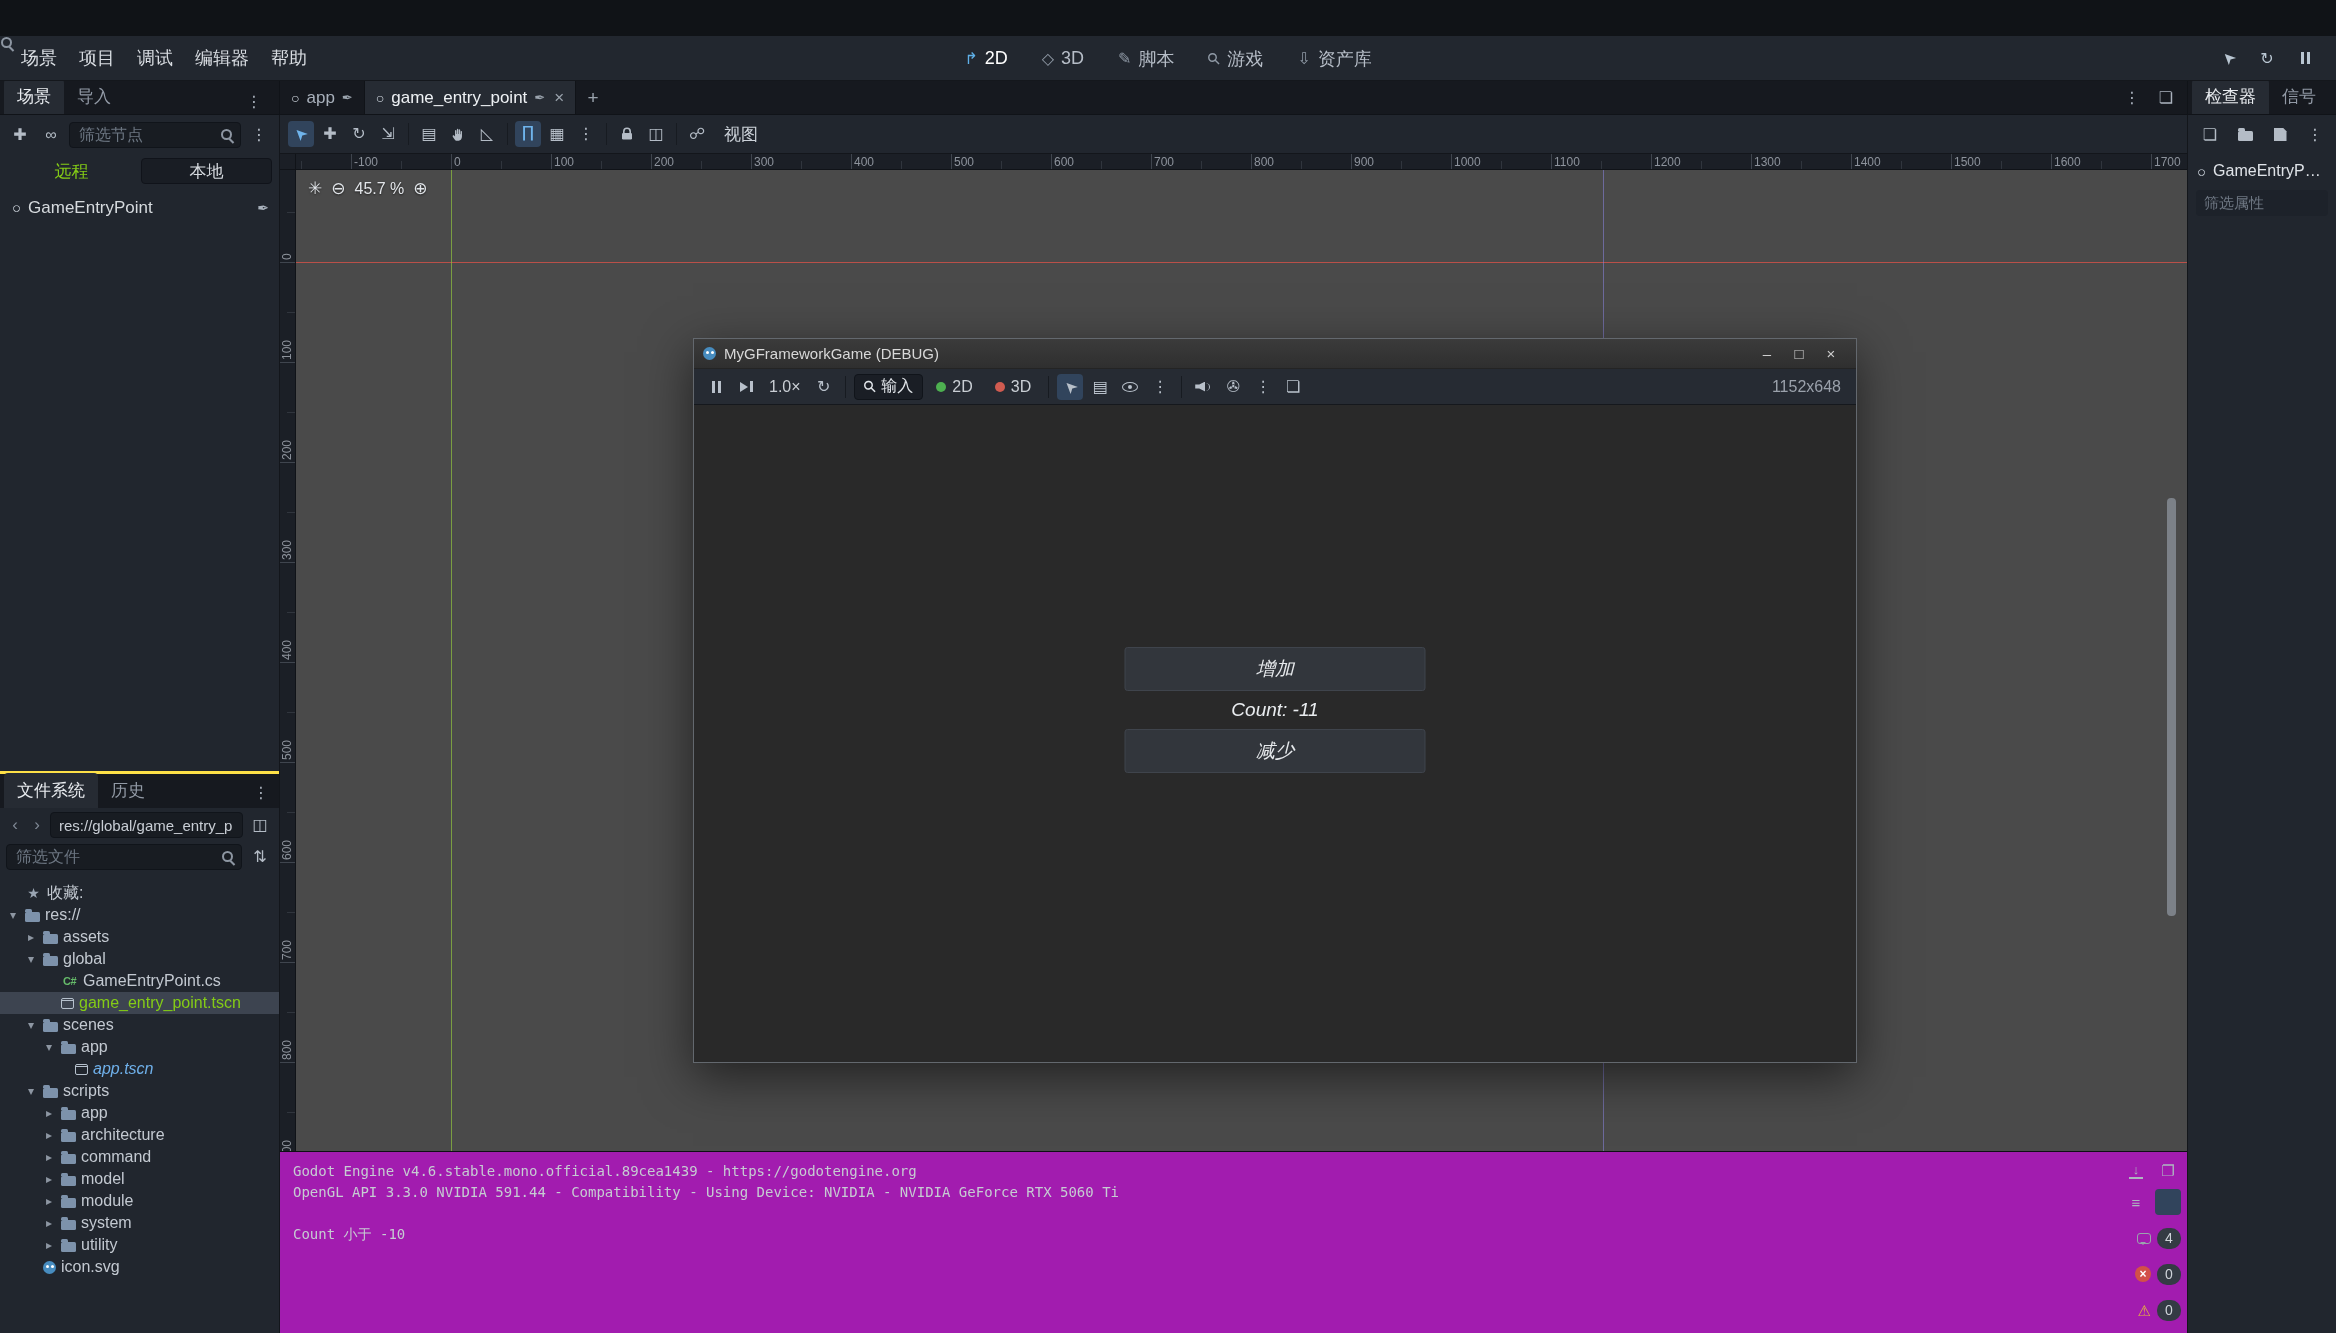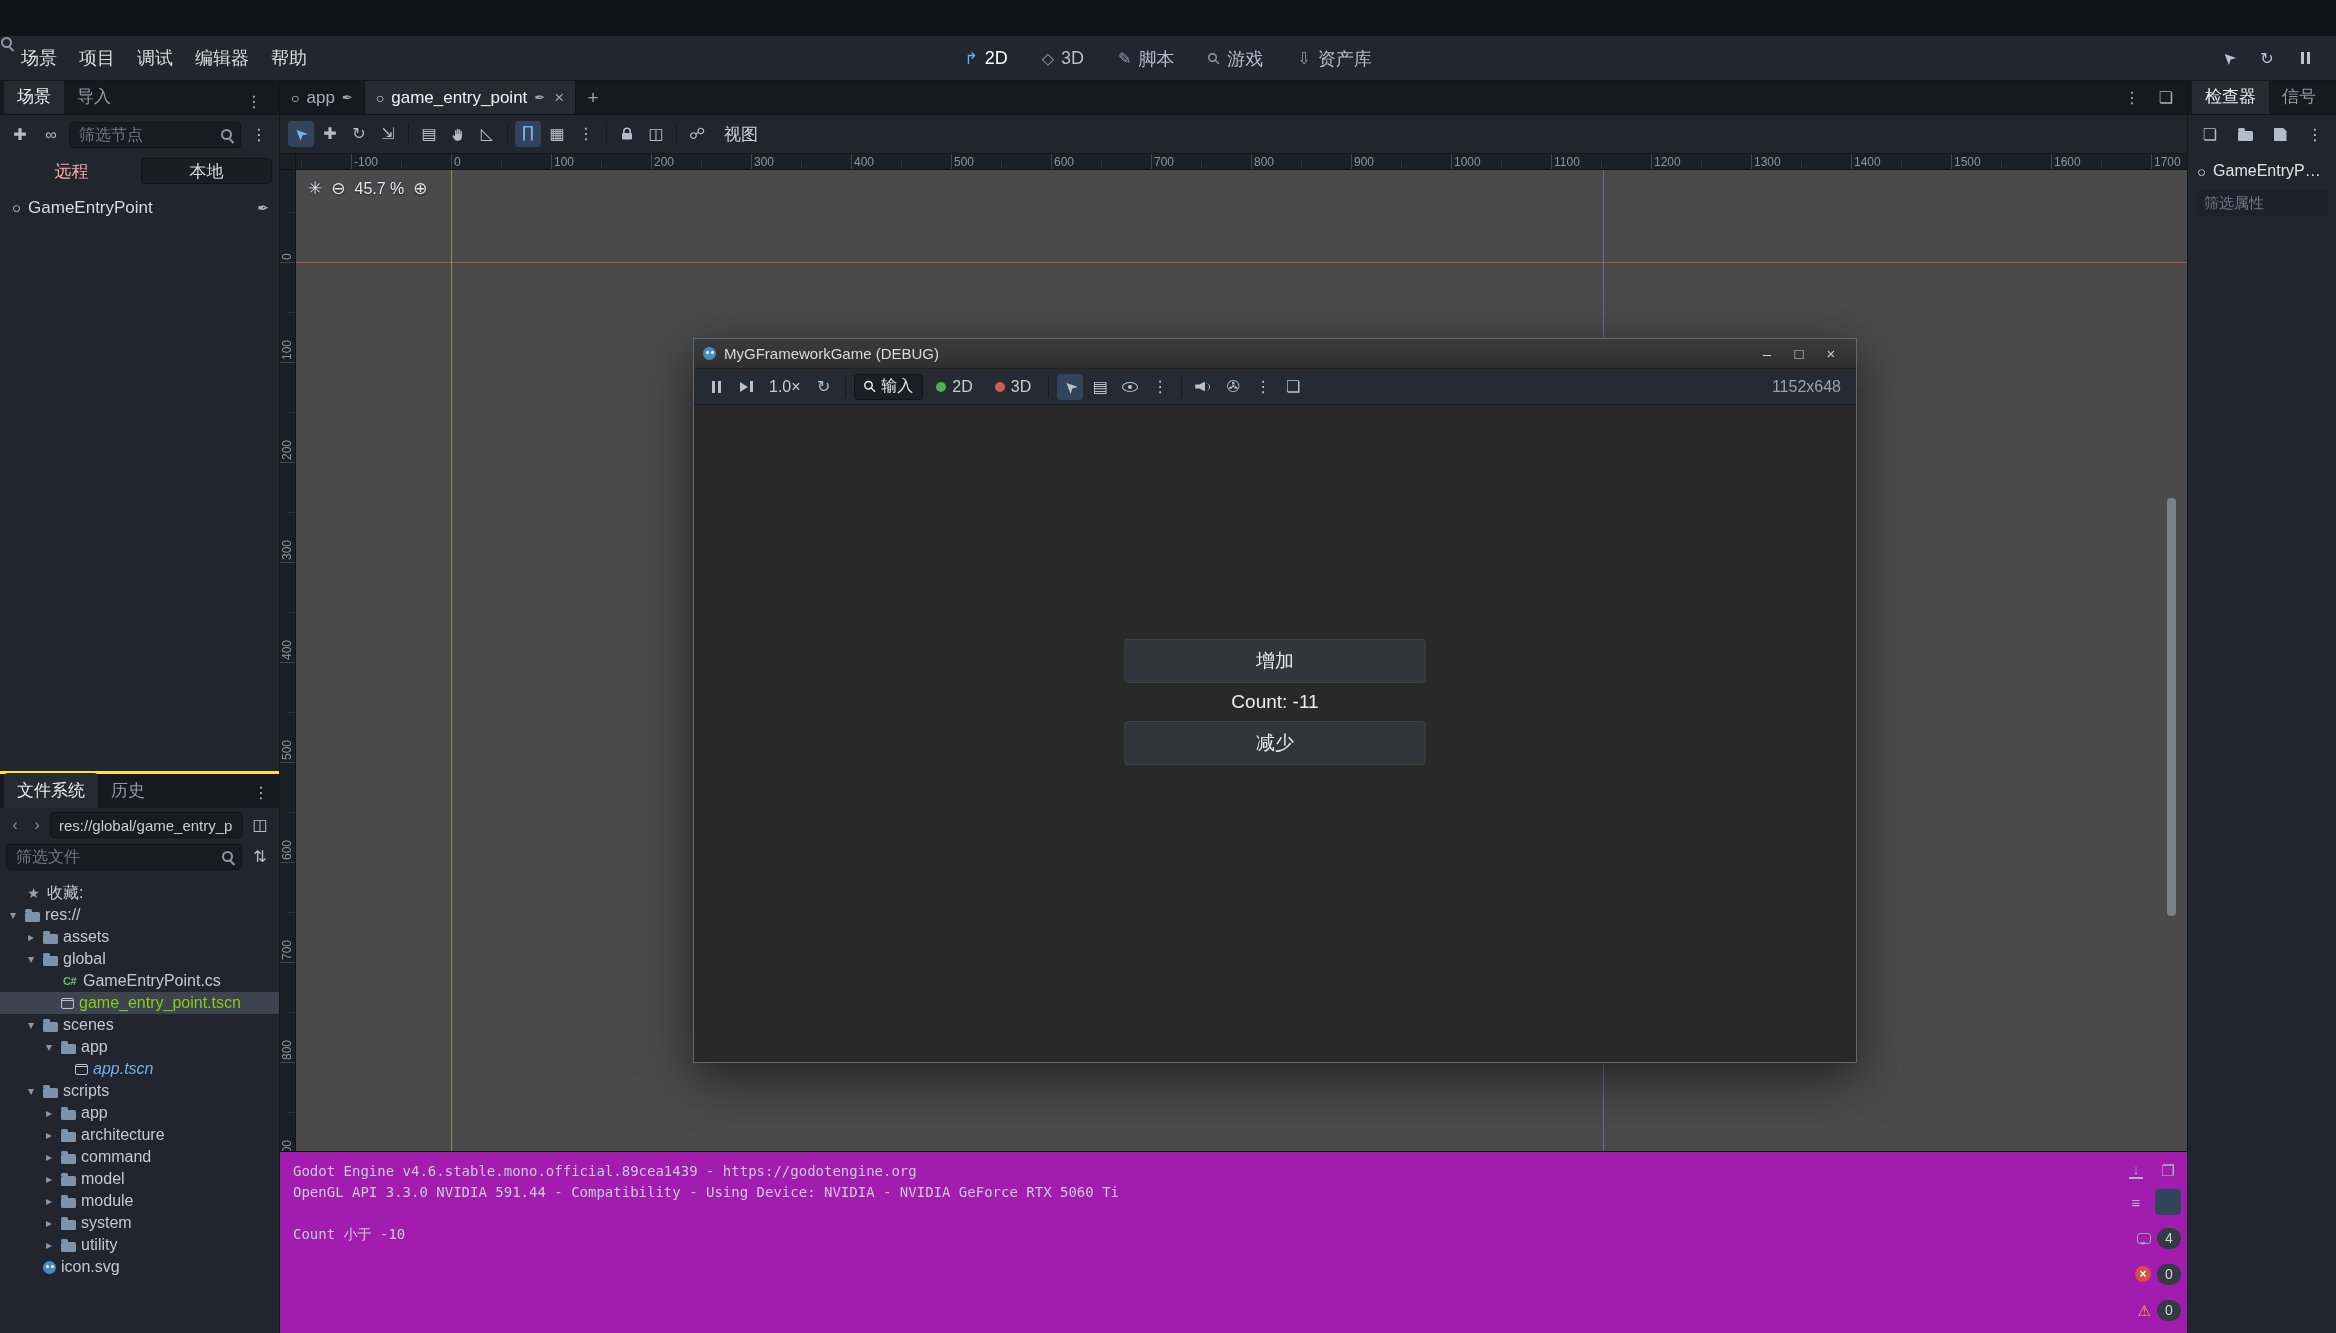--- a/index.html
+++ b/index.html
@@ -52,21 +52,21 @@
   .searchwrap input::placeholder { color:#6c7682; }
   .i-search { position:absolute; right:7px; top:6px; width:14px; height:14px; display:inline-block; }
   .i-search::before { content:""; position:absolute; left:1px; top:1px; width:7px; height:7px; border:2px solid #8d96a2; border-radius:50%; }
   .i-search::after { content:""; position:absolute; left:10px; top:10px; width:6px; height:2px; background:#8d96a2; transform:rotate(45deg); transform-origin:0 0; }
   .i-search.static { position:static; }
 
   
   .scene-dock { height:656px; display:flex; flex-direction:column; }
   .dock-toolbar { height:39px; display:flex; align-items:center; gap:5px; padding:0 7px; }
   .seg-row { display:flex; gap:5px; padding:4px 7px; }
-  .segbtn { flex:1; height:26px; display:flex; align-items:center; justify-content:center; font-size:17px; color:#fca5a5; border-radius:4px; }
+  .segbtn { flex:1; height:26px; display:flex; align-items:center; justify-content:center; font-size:17px; color:#84cc16; border-radius:4px; }
   .segbtn.on { background:#191d24; border:1px solid #10131a; color:#d7dbe0; }
   .scenetree { flex:1; padding-top:6px; }
   .strow { display:flex; align-items:center; height:27px; padding:0 10px 0 12px; font-size:17px; color:#d6dade; gap:7px; }
   .strow .g-node { font-size:15px; color:#cfd6de; }
   .strow .g-script { margin-left:auto; font-size:14px; color:#a9b2bd; }
 
   
   .fs-dock { flex:1; border-top:3px solid #fde047; display:flex; flex-direction:column; min-height:0; }
   .fs-header { height:34px; background:#16191f; display:flex; align-items:flex-end; padding:0 4px; }
   .fs-header .tr-ic { margin-left:auto; color:#aab2bd; padding:0 6px 6px 0; font-size:16px; }
@@ -122,21 +122,21 @@
   .gw-toolbar { height:36px; background:#262b33; border-bottom:1px solid #15181d; display:flex; align-items:center; gap:4px; padding:0 9px; }
   .gw-toolbar .tbtn { color:#b8c0ca; }
   .speed { font-size:16px; color:#c9ced4; padding:0 6px; white-space:nowrap; }
   .modebtn { display:flex; align-items:center; gap:6px; height:26px; padding:0 9px; border-radius:4px; font-size:16px; color:#c9ced4; white-space:nowrap; }
   .modebtn.pressed { background:#1a1e25; border:1px solid #10141a; color:#e2e6ea; }
   .dot { width:10px; height:10px; border-radius:50%; display:inline-block; }
   .dot.green { background:#4db050; }
   .dot.red { background:#d05b50; }
   .gw-res { margin-left:auto; font-size:16px; color:#9aa1ab; padding-right:6px; }
   .gw-content { position:relative; flex:1; background:#292929; }
-  .gw-stack { position:absolute; left:50%; top:234px; transform:translateX(-50%); width:301px; }
+  .gw-stack { position:absolute; left:50%; top:242px; transform:translateX(-50%); width:301px;font-style:italic; }
   .gbtn { height:44px; background:#32363c; border:1px solid #3f444c; border-radius:3px; display:flex; align-items:center; justify-content:center; font-size:19px; color:#e6e9ec; }
   .glabel { height:38px; display:flex; align-items:center; justify-content:center; font-size:19px; color:#e9ecef; }
 
   
   .output { height:218px; background:#a21caf; border-top:1px solid #0d0f13; display:flex; }
   .out-text { flex:1; padding:9px 0 0 13px; font-family:"DejaVu Sans Mono","Liberation Mono",monospace; font-size:14px; line-height:21px; color:#c6ccd2; overflow:hidden; }
   .out-side { width:72px; padding:6px 6px 0 0; display:flex; flex-direction:column; align-items:flex-end; gap:5px; }
   .out-ic-row { display:flex; gap:6px; }
   .out-ic { width:26px; height:26px; display:inline-flex; align-items:center; justify-content:center; border-radius:4px; color:#aeb6c0; font-size:15px; }
   .out-ic.pressed { background:#31445c; color:#6fb4ec; }

